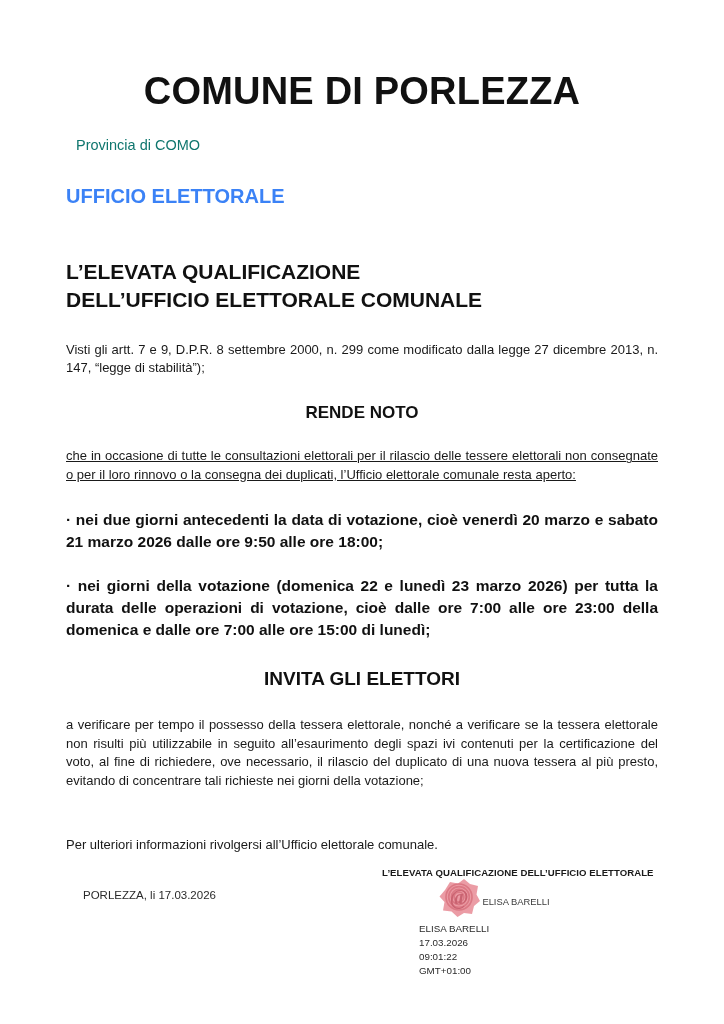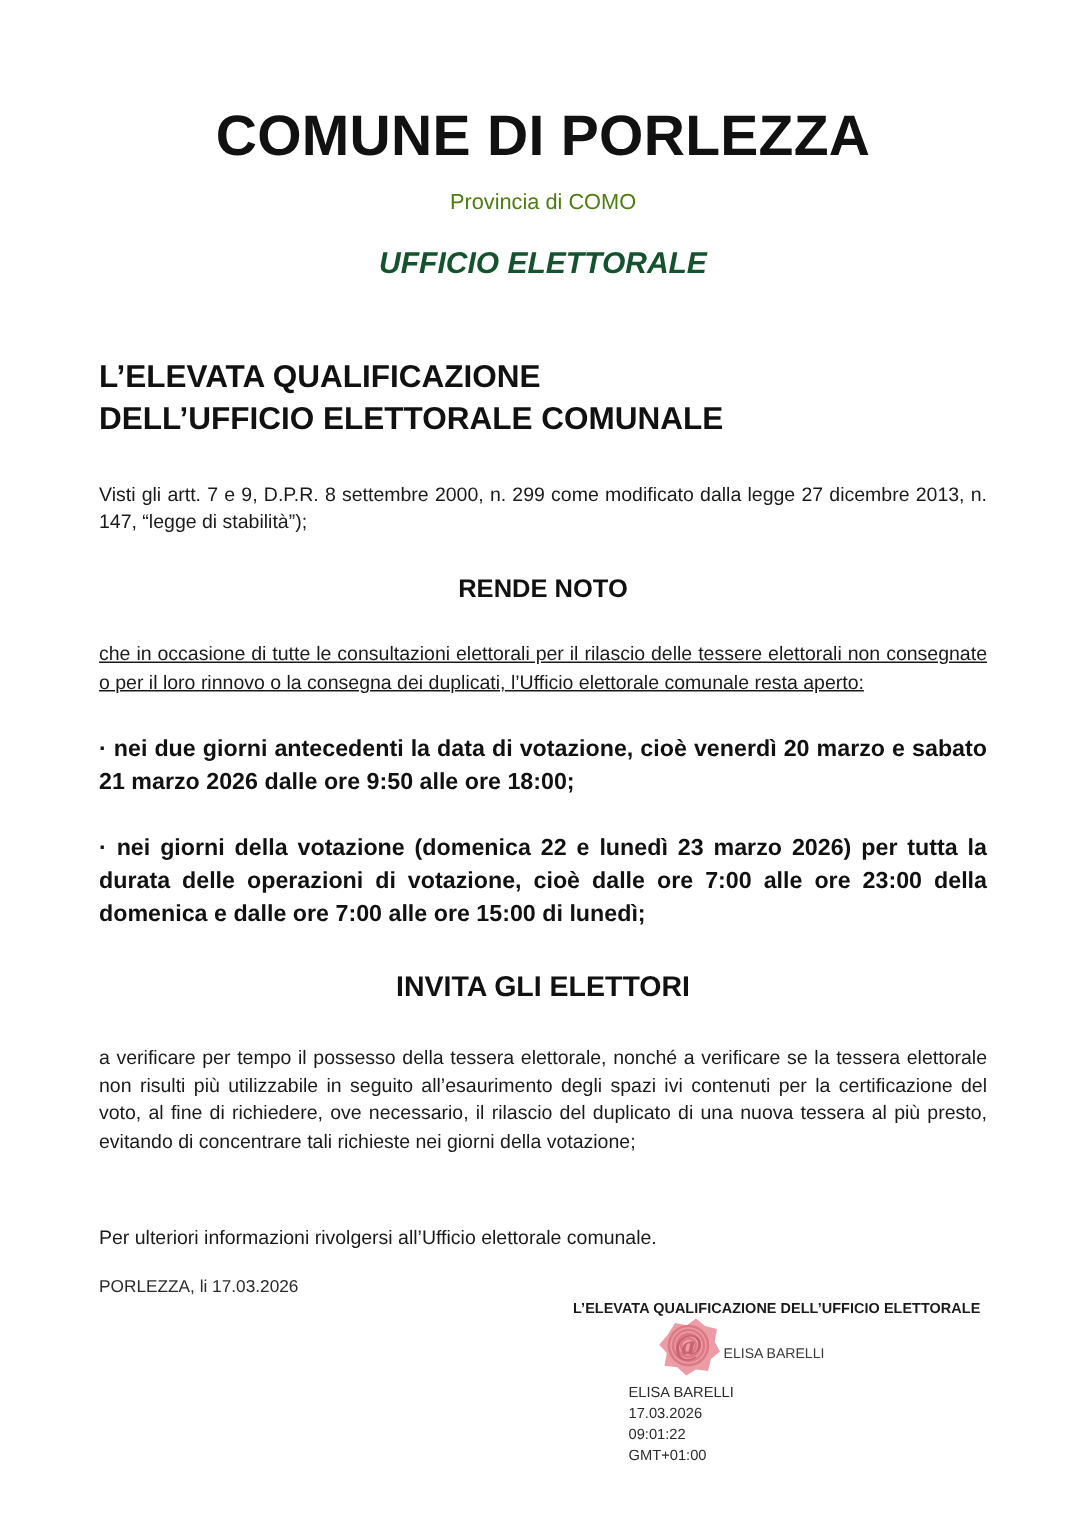--- a/index.html
+++ b/index.html
@@ -34,34 +34,32 @@
     text-align: center;
     font-weight: bold;
     font-size: 38px;
     letter-spacing: 0.2px;
     margin: 0;
     padding-top: 72px;
     line-height: 1.05;
     color: #111111;
   }
   .title-sub {
-    text-align: center;
     font-size: 14.5px;
-    margin: 0;
+    margin: 10px;
     padding-top: 15px;
-    color: #4d7c0f;
+    color: #0f766e;
   }
   .title-office {
-    text-align: center;
+    text-align: left;
     font-weight: bold;
     font-size: 20px;
     margin: 0;
     padding-top: 22px;
-    color: #14532d;
-    font-style: italic;
+    color: #3b82f6;
   }
   .heading-2line {
     text-align: left;
     font-weight: bold;
     font-size: 21px;
     margin: 0;
     padding-top: 50px;
     line-height: 1.35;
     color: #111111;
   }
@@ -111,21 +109,21 @@
     padding-top: 46px;
     font-size: 15.5px;
     line-height: 1.42;
     margin: 0;
     color: #1a1a1a;
     text-align: left;
   }
   .place-date {
     padding-top: 17px;
     font-size: 11.5px;
-    margin: 0;
+    margin: 17px;
     color: #2a2a2a;
     text-align: left;
   }
 
   
   .signature-block {
     position: absolute;
     left: 366px;
     top: 851px;
     width: 300px;

